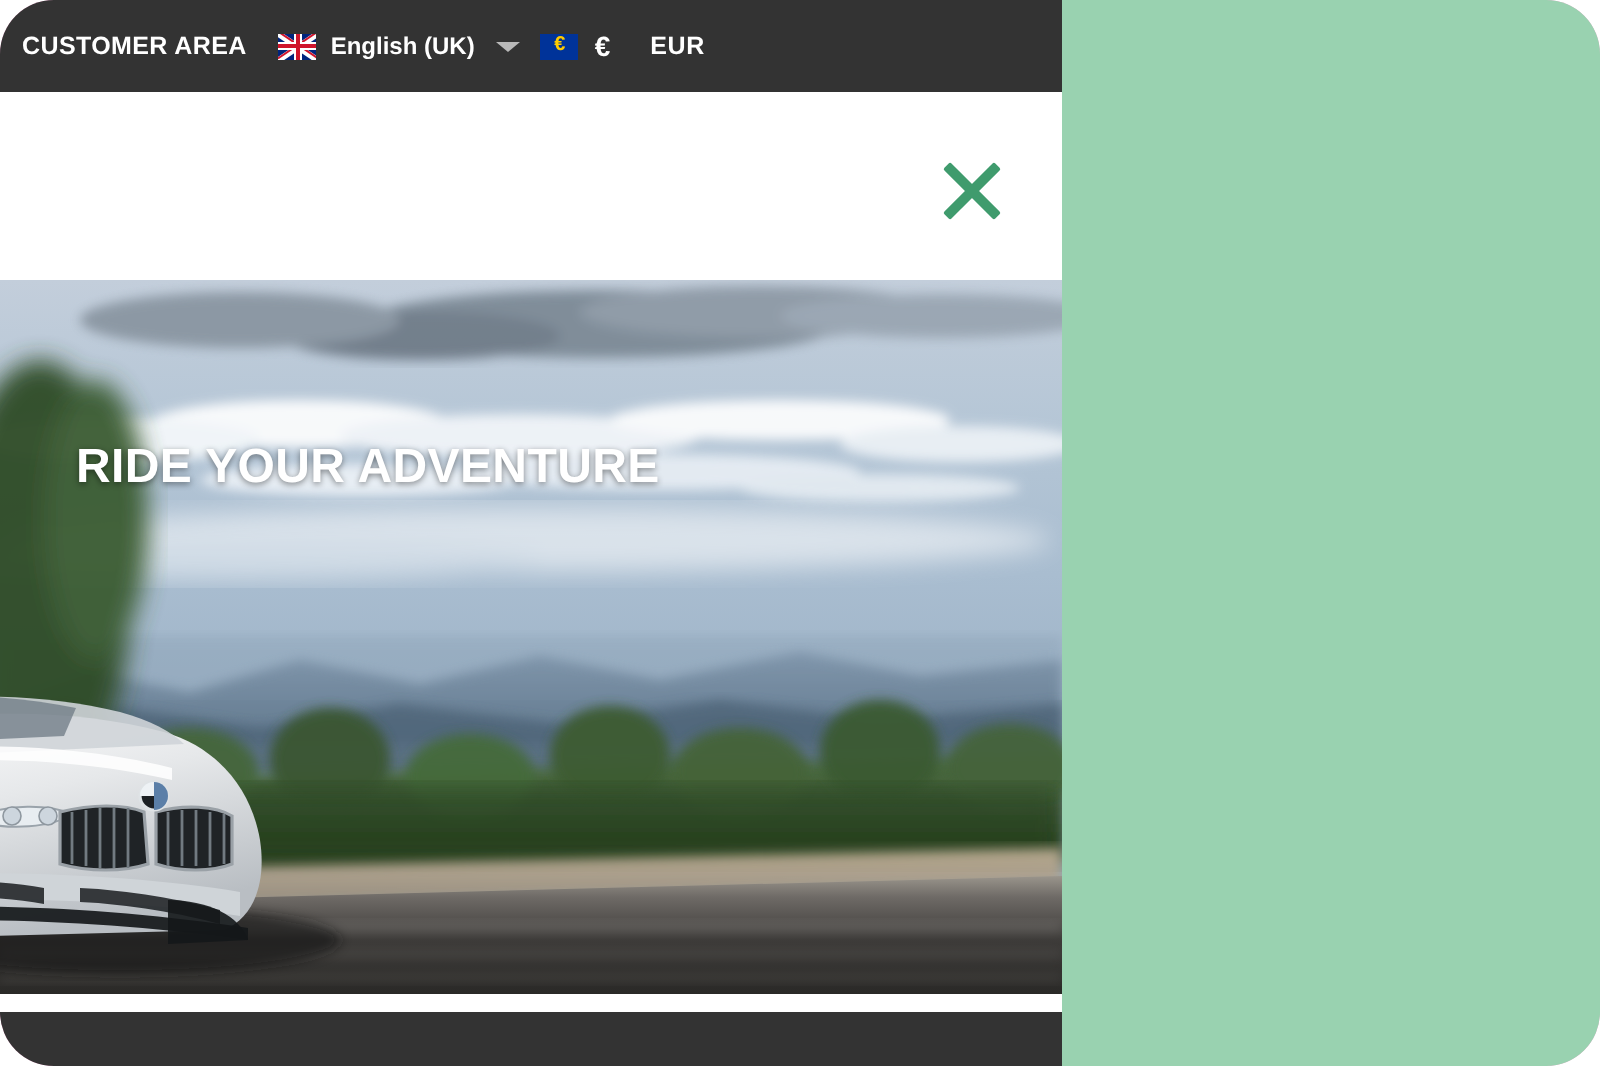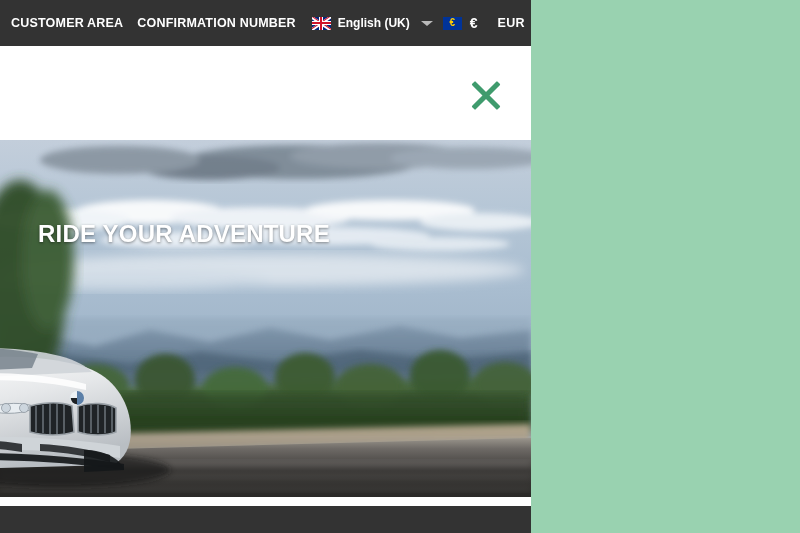--- a/index.html
+++ b/index.html
@@ -14,20 +14,21 @@
     overflow: hidden;
     font-family: "Liberation Sans", sans-serif;
     -webkit-font-smoothing: antialiased;
   }
   .screen {
     position: relative;
     width: 800px;
     height: 533px;
     background: #f9a8d4;
     overflow: hidden;
+    border-radius: 27px;
   }
 
   
   .topbar {
     position: absolute;
     left: 0; top: 0;
     width: 531px;
     height: 46px;
     background: #333333;
     display: flex;
@@ -237,21 +238,20 @@
     padding-left: 30px;
   }
 </style>
 </head>
 <body>
 
 <div class="screen">
 
   <div class="topbar">
     <span class="topbar-link">CUSTOMER AREA</span>
-    <span class="topbar-link">CONFIRMATION NUMBER</span>
 
     <div class="lang-group">
       <span class="flag-uk">
         <i class="d1"></i>
           <i class="d2"></i>
           <i class="d3"></i>
           <i class="d4"></i>
         <i class="hw"></i>
           <i class="vw"></i>
           <i class="hr"></i>

